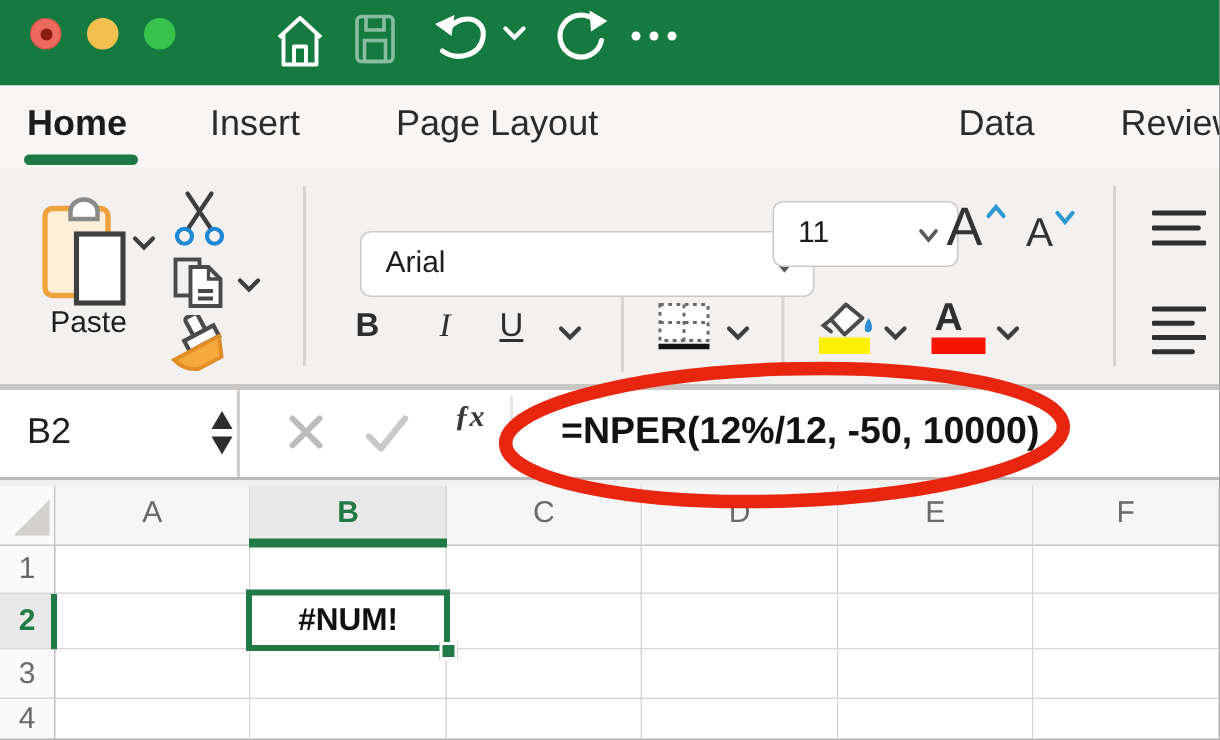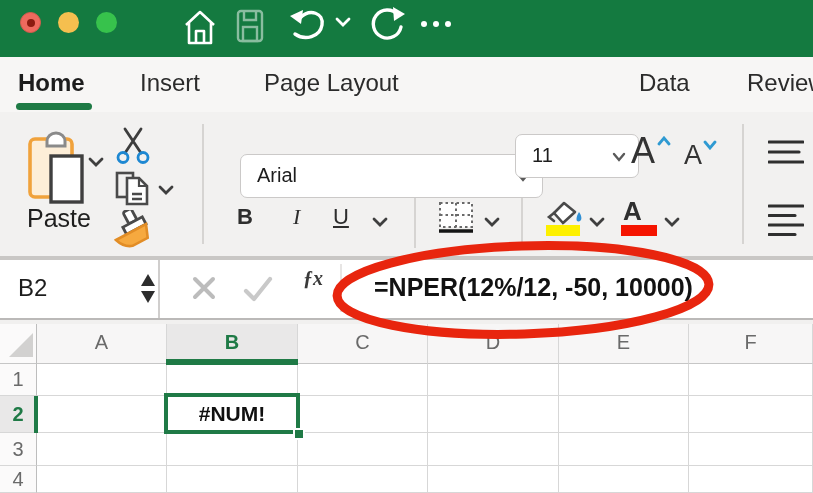--- a/index.html
+++ b/index.html
@@ -22,21 +22,21 @@
   
   .tabrow{position:absolute;left:0;top:57px;width:813px;height:55px;background:#f7f6f5;}
   .tab{position:absolute;top:12px;font-size:24px;color:#2b2b2b;white-space:nowrap;cursor:default;}
   .tab.active{font-weight:700;color:#1c1c1c;}
   .tab-underline{position:absolute;left:16px;top:46px;width:76px;height:7px;border-radius:4px;background:#1e7a45;}
 
   
   .ribbon{position:absolute;left:0;top:112px;width:813px;height:146px;background:#f2f1f0;
           border-bottom:2px solid #c9c7c5;box-sizing:border-box;}
   .vdiv{position:absolute;width:2px;background:#d6d4d2;}
-  .plabel{position:absolute;left:24px;top:92px;width:70px;text-align:center;font-size:25px;color:#1e1e1e;}
+  .plabel{position:absolute;left:24px;top:92px;width:70px;text-align:center;font-size:20px;color:#1e1e1e;}
   .fontbox{position:absolute;background:#fff;border:1.5px solid #cbc9c8;border-radius:7px;height:44px;box-sizing:border-box;}
   .fontbox .val{position:absolute;left:16px;top:0;line-height:41px;font-size:20px;color:#1d1d1d;}
   .fontbox .chev{position:absolute;right:12px;top:17px;}
   .btxt{position:absolute;font-size:22px;color:#2e2e2e;}
   .bigA{position:absolute;font-size:36px;color:#333;}
   .midA{position:absolute;font-size:27px;color:#333;}
   .colorbar{position:absolute;height:11px;}
   .chev{position:absolute;}
 
   

